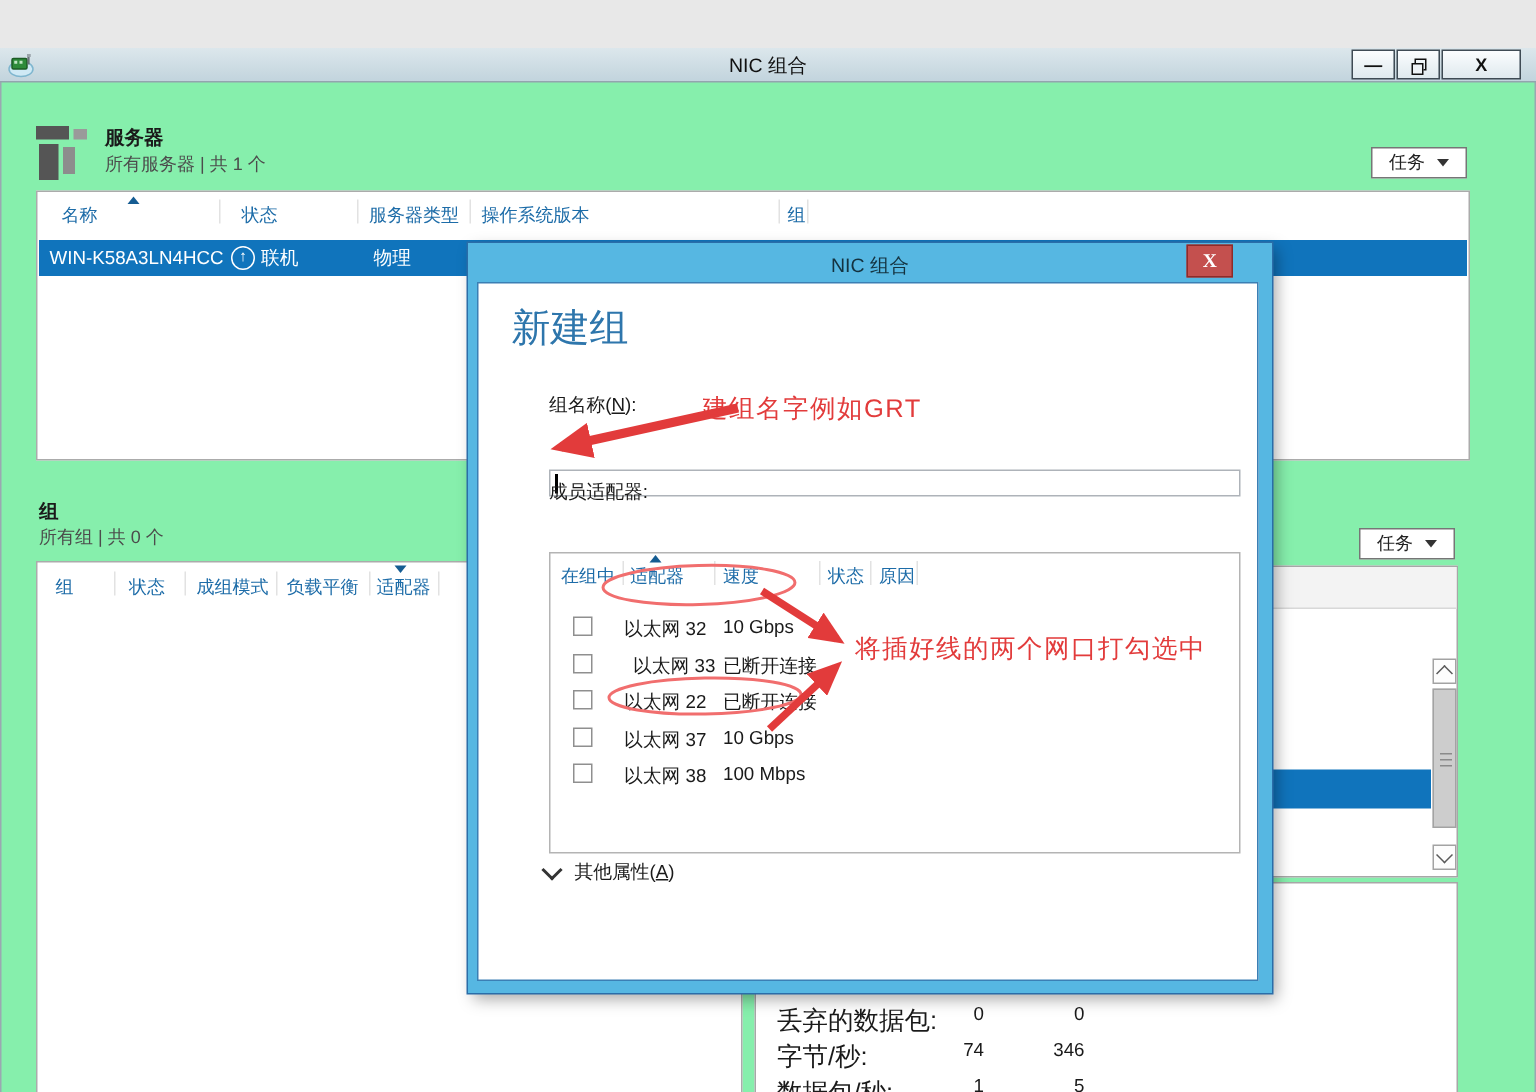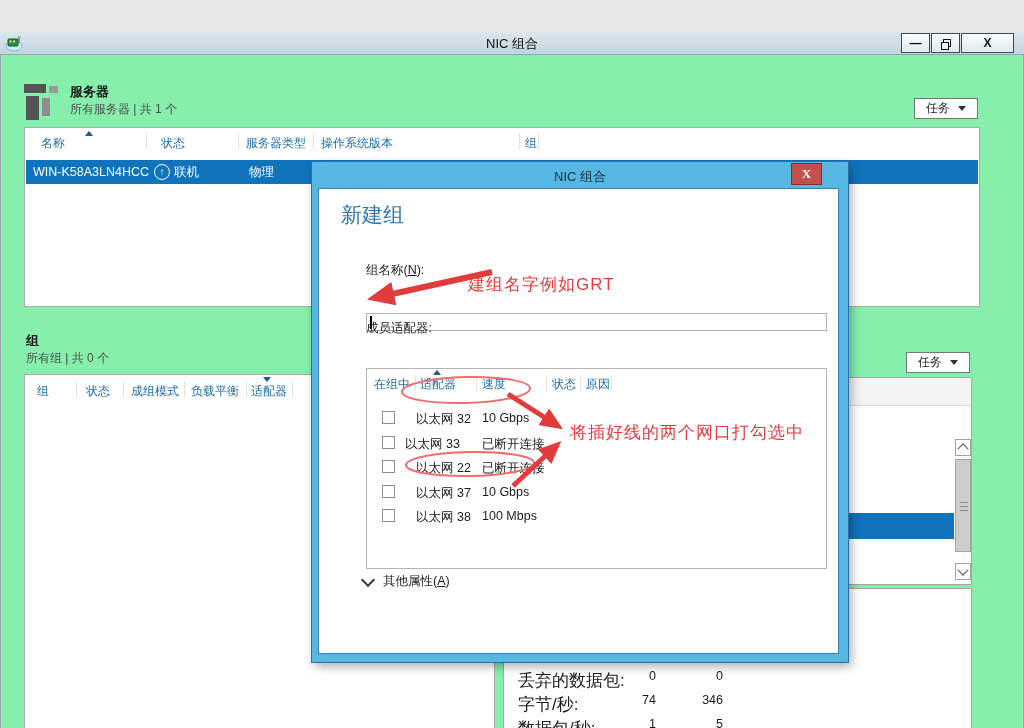--- a/index.html
+++ b/index.html
@@ -44,21 +44,21 @@
   .chev.down{transform:rotate(225deg);margin-bottom:3px;}
   .grip{position:absolute;left:4px;width:8px;height:1px;background:#8a8a8a;}
   
   #dialog{left:312px;top:130px;width:536px;height:500px;background:#56b7e2;outline:1px solid #2a6da8;
     box-shadow:3px 4px 10px rgba(0,0,0,.35);}
   #dialog .dtitle{left:0;right:0;top:6px;text-align:center;font-size:13px;color:#14323f;}
   #dlg-close{left:479px;top:1px;width:31px;height:22px;background:#c4504e;border:1px solid #8e2b29;box-sizing:border-box;
     display:flex;align-items:center;justify-content:center;color:#fff;font-family:"Liberation Serif",serif;
     font-weight:bold;font-size:13px;cursor:pointer;}
   #dlg-content{left:6px;top:26px;width:521px;height:466px;background:#fff;border:1px solid #3b7fb4;box-sizing:border-box;}
-  .dlg-h{font-size:21px;color:#2e76ac;}
+  .dlg-h{font-size:26px;color:#2e76ac;}
   .lbl{font-size:12.5px;color:#1a1a1a;white-space:nowrap;}
   .lbl u{text-decoration:underline;}
   #team-name-input{left:47px;top:124px;width:461px;height:18px;background:#fff;border:1px solid #aeb3b9;box-sizing:border-box;}
   #team-name-input .tcaret{position:absolute;left:3px;top:2px;width:1.5px;height:13px;background:#000;}
   #adapterbox{left:47px;top:179px;width:461px;height:201px;background:#fff;border:1px solid #b4b4b4;box-sizing:border-box;}
   .cell{font-size:12.5px;color:#1a1a1a;white-space:nowrap;}
   .cbx{width:13px;height:13px;background:#fff;border:1px solid #8f8f8f;box-sizing:border-box;}
   .exp-chev{width:8px;height:8px;border-left:2px solid #333;border-top:2px solid #333;transform:rotate(225deg);}
   #dlg-footer{left:1px;top:443px;width:519px;height:47px;background:#f0f0f0;border-top:1px solid #e2e2e2;}
   .btn{width:76px;height:23px;box-sizing:border-box;font-size:12.5px;display:flex;align-items:center;justify-content:center;}
@@ -211,21 +211,21 @@
         <div class="abs divider" style="left:213px;top:5px;height:16px"></div>
         <div class="abs divider" style="left:244px;top:5px;height:16px"></div>
 
         <div class="abs" style="left:0;top:40px;width:459px;height:24px">
           <span class="abs cbx" style="left:15px;top:2px"></span>
           <span class="abs cell" style="left:49px;top:2px">以太网 32</span>
           <span class="abs cell" style="left:115px;top:2px">10 Gbps</span>
         </div>
         <div class="abs" style="left:0;top:65px;width:459px;height:24px">
           <span class="abs cbx" style="left:15px;top:2px"></span>
-          <span class="abs cell" style="left:38px;top:2px">以太网 33</span>
+          <span class="abs cell" style="left:55px;top:2px">以太网 33</span>
           <span class="abs cell" style="left:115px;top:2px">已断开连接</span>
         </div>
         <div class="abs" style="left:0;top:89px;width:459px;height:24px">
           <span class="abs cbx" style="left:15px;top:2px"></span>
           <span class="abs cell" style="left:49px;top:2px">以太网 22</span>
           <span class="abs cell" style="left:115px;top:2px">已断开连接</span>
         </div>
         <div class="abs" style="left:0;top:114px;width:459px;height:24px">
           <span class="abs cbx" style="left:15px;top:2px"></span>
           <span class="abs cell" style="left:49px;top:2px">以太网 37</span>
@@ -252,17 +252,17 @@
         <marker id="ah" markerWidth="4.6" markerHeight="4" refX="3.4" refY="2" orient="auto">
           <path d="M0,0 L4.6,2 L0,4 z" fill="#e23b3b"></path>
         </marker>
       </defs>
       <ellipse cx="154" cy="228" rx="64" ry="13" fill="none" stroke="#f16e6e" stroke-width="2" transform="rotate(-1.5 154 228)"></ellipse>
       <ellipse cx="158" cy="302" rx="64" ry="12" fill="none" stroke="#f16e6e" stroke-width="2" transform="rotate(-1 158 302)"></ellipse>
       <line x1="180" y1="110" x2="62" y2="136" stroke="#e23b3b" stroke-width="6" marker-end="url(#ah)"></line>
       <line x1="196" y1="232" x2="246" y2="264" stroke="#e23b3b" stroke-width="5" marker-end="url(#ah)"></line>
       <line x1="201" y1="324" x2="245" y2="283" stroke="#e23b3b" stroke-width="5" marker-end="url(#ah)"></line>
     </svg>
-    <div class="red-note" style="left:468px;top:241px">建组名字例如GRT</div>
+    <div class="red-note" style="left:468px;top:229px">建组名字例如GRT</div>
     <div class="red-note" style="left:570px;top:389px">将插好线的两个网口打勾选中</div>
   </div>
 
 </div>
 
 </body></html>

